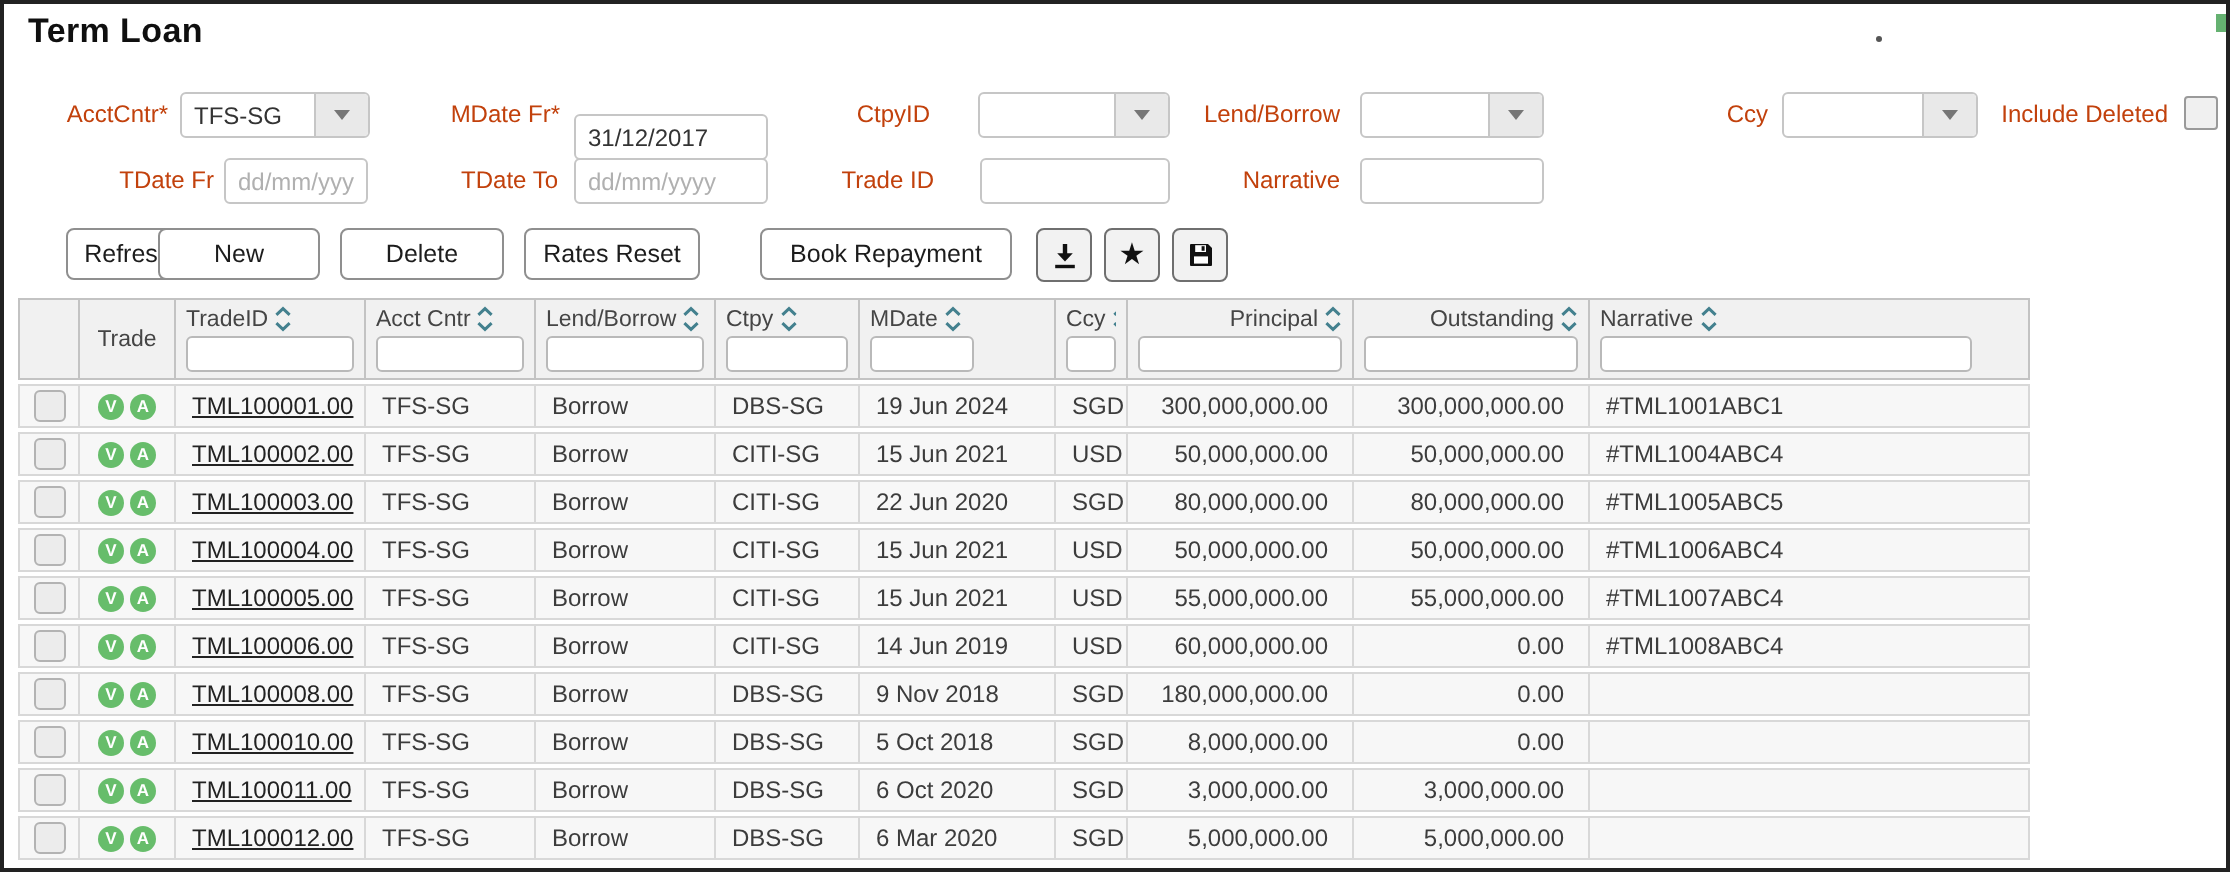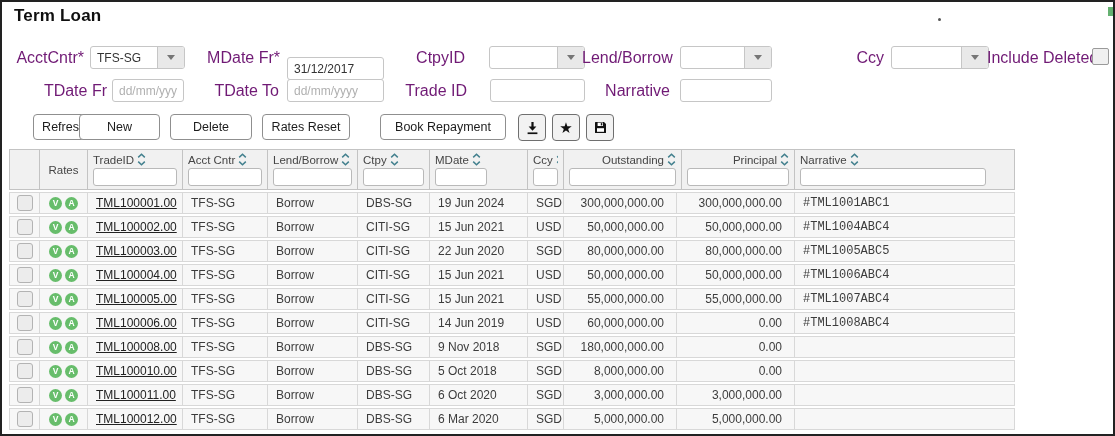--- a/index.html
+++ b/index.html
@@ -12,21 +12,21 @@
   .page-title {
     position:absolute; left:12px; top:4px;
     font-size:17px; font-weight:bold; color:#0f0f0f; letter-spacing:.2px;
   }
   .artifact-dot { position:absolute; left:936px; top:16px; width:3px; height:3px; background:#555; border-radius:50%; }
   .artifact-sliver { position:absolute; right:0; top:5px; width:5px; height:9px; background:#3f9e4d; opacity:.8; }
 
   
   .f-label {
     position:absolute; height:23px; line-height:23px;
-    font-size:16px; color:#701a75; text-align:right; white-space:nowrap;
+    font-size:12px; color:#c2410c; text-align:right; white-space:nowrap;
   }
   .f-input {
     position:absolute; height:23px; border:1px solid #c6c6c6; border-radius:3px;
     font-family:"Liberation Sans", sans-serif; font-size:12px; color:#333;
     padding:0 6px; background:#fff; outline:none;
   }
   .f-input::placeholder { color:#b0b0b0; }
   .dropdown {
     position:absolute; height:23px; background:#fff;
     border:1px solid #c6c6c6; border-radius:3px; display:flex; overflow:hidden; cursor:pointer;
@@ -80,21 +80,21 @@
     font-family:"Liberation Sans", sans-serif;
   }
   .grid-row {
     display:flex; height:22px; margin-top:2px; background:#f7f7f7;
     border:1px solid #d8d8d8; align-items:stretch;
   }
   .gr-cell {
     flex:none; border-right:1px solid #d8d8d8; display:flex; align-items:center;
     padding:0 8px; font-size:12px; color:#3c3c3c; white-space:nowrap; overflow:hidden;
   }
-  .gr-cell:last-child { border-right:none;font-family:Liberation Mono, monospace; }
+  .gr-cell:last-child { border-right:none; }
   .gr-cell.num { justify-content:flex-end; padding-right:12px; }
   .gr-cell.center { justify-content:center; padding:0 2px; gap:3px; }
   .c0{width:30px;} .c1{width:48px;} .c2{width:95px;} .c3{width:85px;}
   .c4{width:90px;} .c5{width:72px;} .c6{width:98px;} .c7{width:36px;}
   .c8{width:113px;} .c9{width:118px;} .c10{width:221px;}
   .row-checkbox {
     width:16px; height:16px; background:#ececec; border:1px solid #b3b3b3;
     border-radius:3px; cursor:pointer;
   }
   .badge {
@@ -185,21 +185,21 @@
       <rect x="3.6" y="1.6" width="5.4" height="3.4" fill="#fff"></rect>
       <rect x="6.8" y="2.1" width="1.5" height="2.3" fill="#111"></rect>
       <rect x="3" y="7.2" width="7" height="3.6" fill="#fff"></rect>
     </svg>
   </div>
 
   <div class="grid">
     <div class="grid-header">
       <div class="gh-cell c0"></div>
       <div class="gh-cell c1 flag-col">
-        <span class="gh-label">Rates</span>
+        <span class="gh-label">Trade</span>
       </div>
       <div class="gh-cell c2">
         <div class="gh-top">
           <span class="gh-label">TradeID</span>
           <svg class="sort-svg" width="9" height="13" viewBox="0 0 9 13">
               <path d="M1.2 4.4 4.5 1.3 7.8 4.4" stroke="#43808e" stroke-width="1.5" fill="none"></path>
               <path d="M1.2 8.6 4.5 11.7 7.8 8.6" stroke="#43808e" stroke-width="1.5" fill="none"></path>
             </svg>
         </div>
         <input class="gh-filter" style="">
@@ -240,40 +240,40 @@
           <svg class="sort-svg" width="9" height="13" viewBox="0 0 9 13">
               <path d="M1.2 4.4 4.5 1.3 7.8 4.4" stroke="#43808e" stroke-width="1.5" fill="none"></path>
               <path d="M1.2 8.6 4.5 11.7 7.8 8.6" stroke="#43808e" stroke-width="1.5" fill="none"></path>
             </svg>
         </div>
         <input class="gh-filter" style="width: 60%;">
       </div>
       <div class="gh-cell c7">
         <div class="gh-top">
           <span class="gh-label">Ccy</span>
+          <svg class="sort-svg" width="9" height="13" viewBox="0 0 9 13">
+              <path d="M1.2 4.4 4.5 1.3 7.8 4.4" stroke="#43808e" stroke-width="1.5" fill="none"></path>
+              <path d="M1.2 8.6 4.5 11.7 7.8 8.6" stroke="#43808e" stroke-width="1.5" fill="none"></path>
+            </svg>
+        </div>
+        <input class="gh-filter" style="">
+      </div>
+      <div class="gh-cell c8">
+        <div class="gh-top right">
+          <span class="gh-label">Principal</span>
           <svg class="sort-svg" width="9" height="13" viewBox="0 0 9 13">
               <path d="M1.2 4.4 4.5 1.3 7.8 4.4" stroke="#43808e" stroke-width="1.5" fill="none"></path>
               <path d="M1.2 8.6 4.5 11.7 7.8 8.6" stroke="#43808e" stroke-width="1.5" fill="none"></path>
             </svg>
         </div>
         <input class="gh-filter" style="">
       </div>
       <div class="gh-cell c9">
         <div class="gh-top right">
           <span class="gh-label">Outstanding</span>
-          <svg class="sort-svg" width="9" height="13" viewBox="0 0 9 13">
-              <path d="M1.2 4.4 4.5 1.3 7.8 4.4" stroke="#43808e" stroke-width="1.5" fill="none"></path>
-              <path d="M1.2 8.6 4.5 11.7 7.8 8.6" stroke="#43808e" stroke-width="1.5" fill="none"></path>
-            </svg>
-        </div>
-        <input class="gh-filter" style="">
-      </div>
-      <div class="gh-cell c8">
-        <div class="gh-top right">
-          <span class="gh-label">Principal</span>
           <svg class="sort-svg" width="9" height="13" viewBox="0 0 9 13">
               <path d="M1.2 4.4 4.5 1.3 7.8 4.4" stroke="#43808e" stroke-width="1.5" fill="none"></path>
               <path d="M1.2 8.6 4.5 11.7 7.8 8.6" stroke="#43808e" stroke-width="1.5" fill="none"></path>
             </svg>
         </div>
         <input class="gh-filter" style="">
       </div>
       <div class="gh-cell c10">
         <div class="gh-top">
           <span class="gh-label">Narrative</span>

